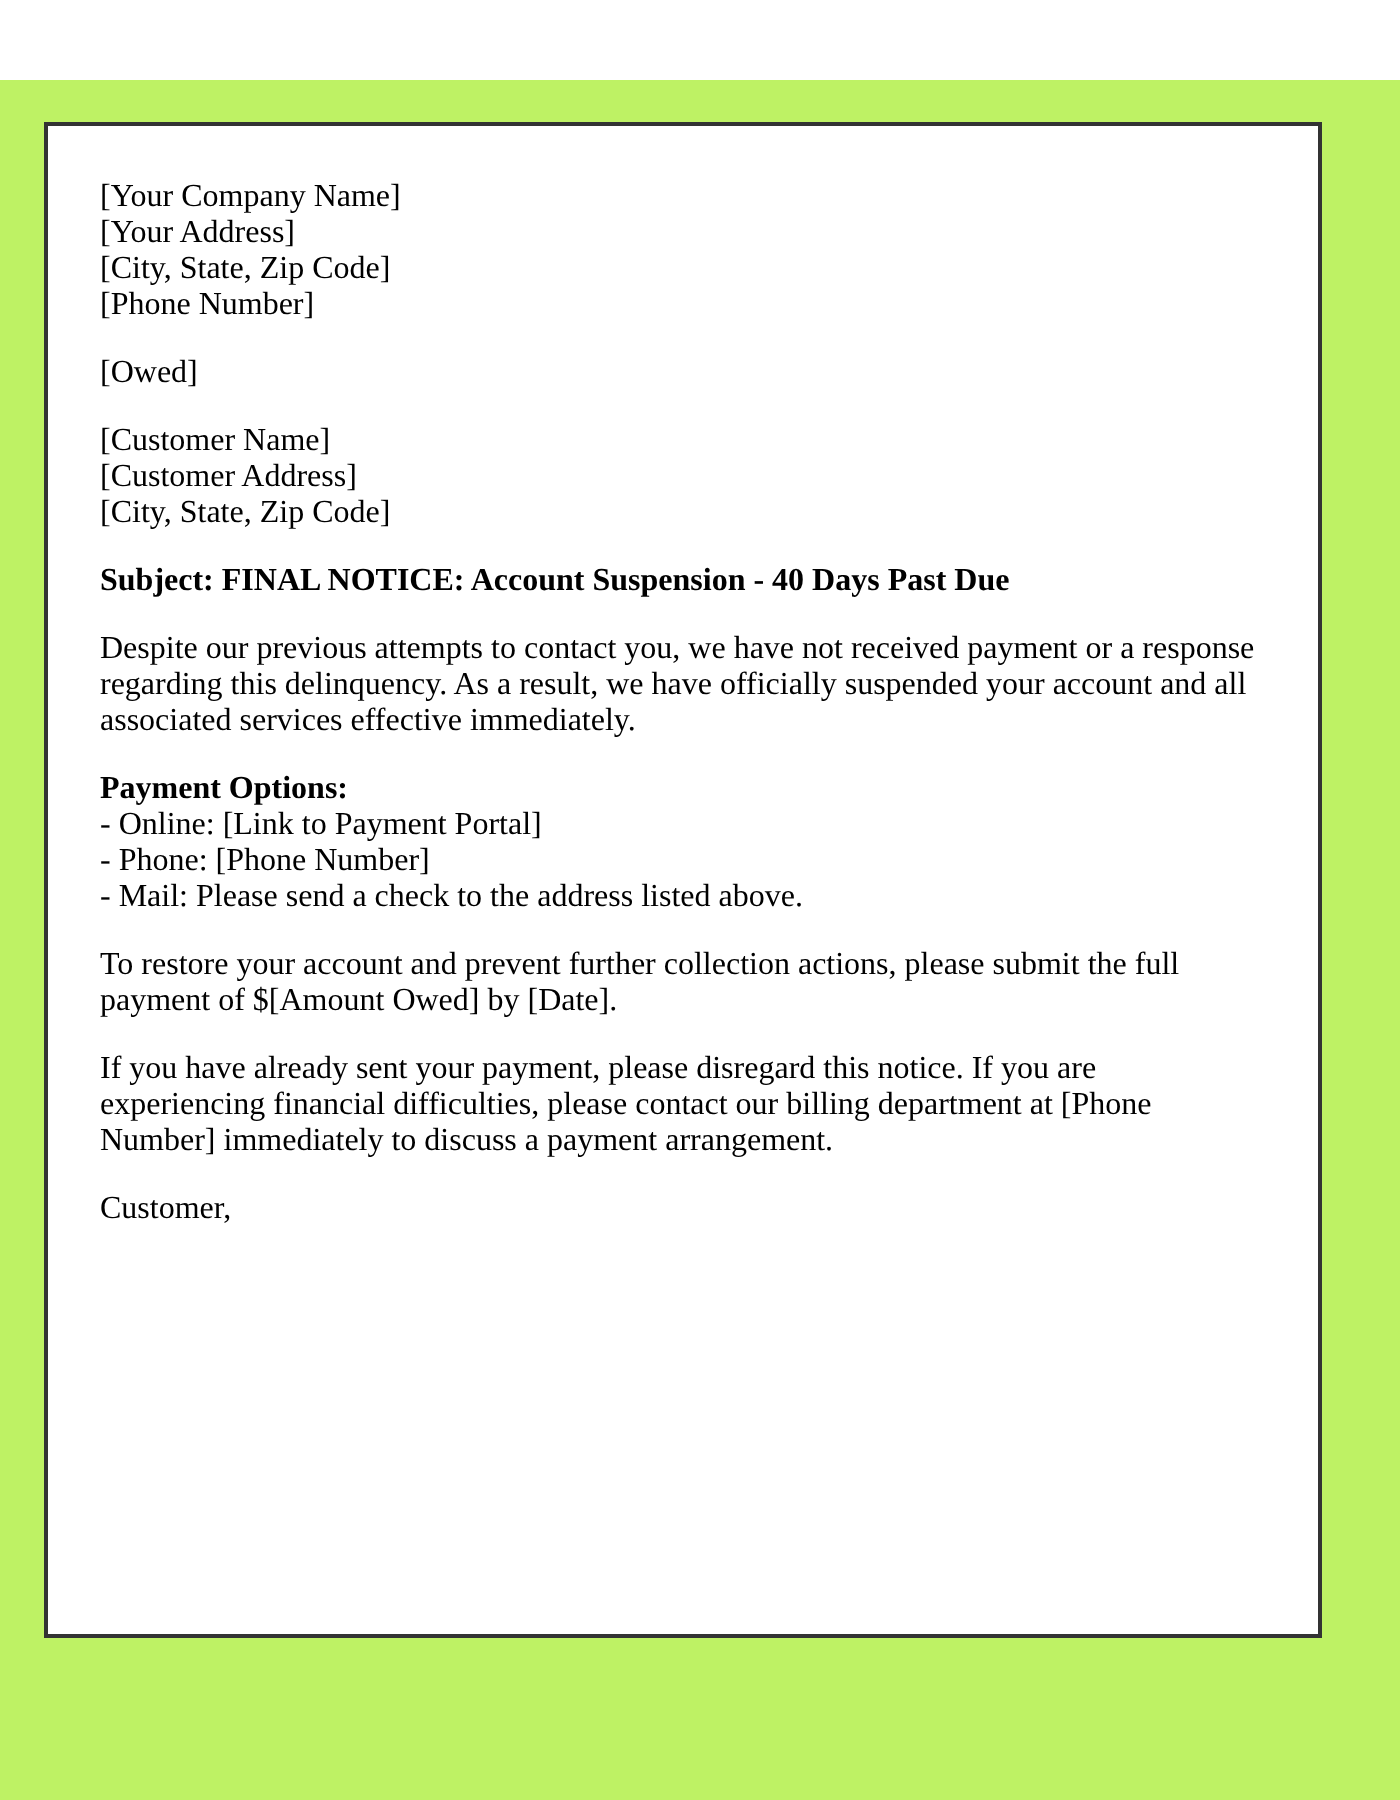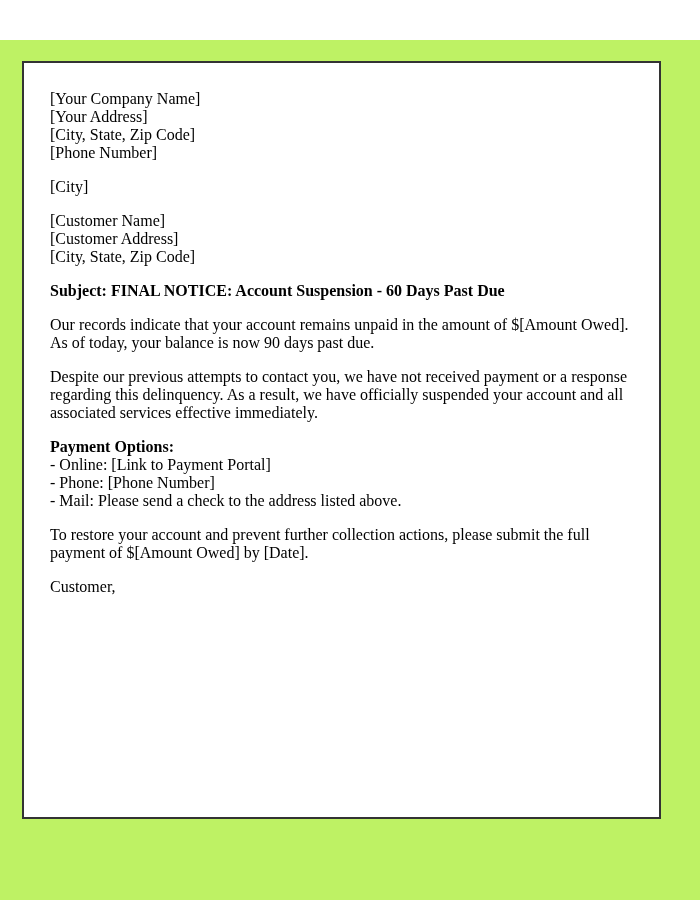--- a/index.html
+++ b/index.html
@@ -49,52 +49,53 @@
 <div class="page">
   <div class="letter">
 
     <p>
       <span class="lines">[Your Company Name]
 [Your Address]
 [City, State, Zip Code]
 [Phone Number]</span>
     </p>
 
-    <p>[City]</p>
+    <p>[Owed]</p>
 
     <p>
       <span class="lines">[Customer Name]
 [Customer Address]
 [City, State, Zip Code]</span>
     </p>
 
-    <p class="bold">Subject: FINAL NOTICE: Account Suspension - 60 Days Past Due</p>
+    <p class="bold">Subject: FINAL NOTICE: Account Suspension - 40 Days Past Due</p>
 
 
-    <p>
-      <span class="lines">Our records indicate that your account remains unpaid in the amount of $[Amount Owed].
-As of today, your balance is now 90 days past due.</span>
-    </p>
 
     <p>
       <span class="lines">Despite our previous attempts to contact you, we have not received payment or a response
 regarding this delinquency. As a result, we have officially suspended your account and all
 associated services effective immediately.</span>
     </p>
 
     <p>
       <strong class="lines">Payment Options:</strong>
       <span class="lines">- Online: [Link to Payment Portal]
 - Phone: [Phone Number]
 - Mail: Please send a check to the address listed above.</span>
     </p>
 
     <p>
       <span class="lines">To restore your account and prevent further collection actions, please submit the full
 payment of $[Amount Owed] by [Date].</span>
     </p>
 
+    <p>
+      <span class="lines">If you have already sent your payment, please disregard this notice. If you are
+experiencing financial difficulties, please contact our billing department at [Phone
+Number] immediately to discuss a payment arrangement.</span>
+    </p>
 
     <p>Customer,</p>
 
 
   </div>
 </div>
 
 </body></html>

